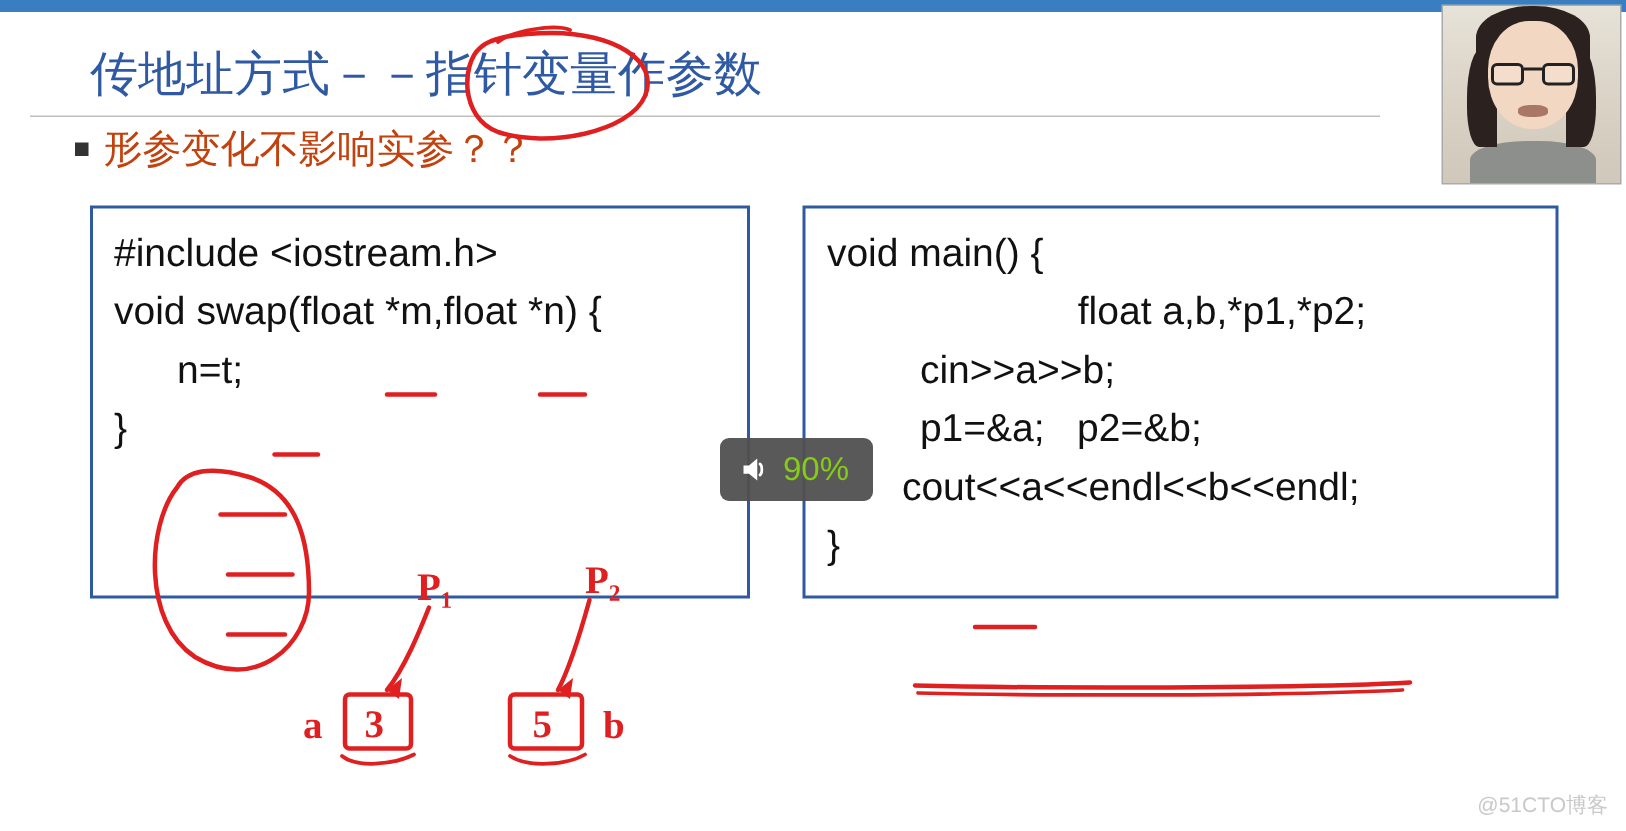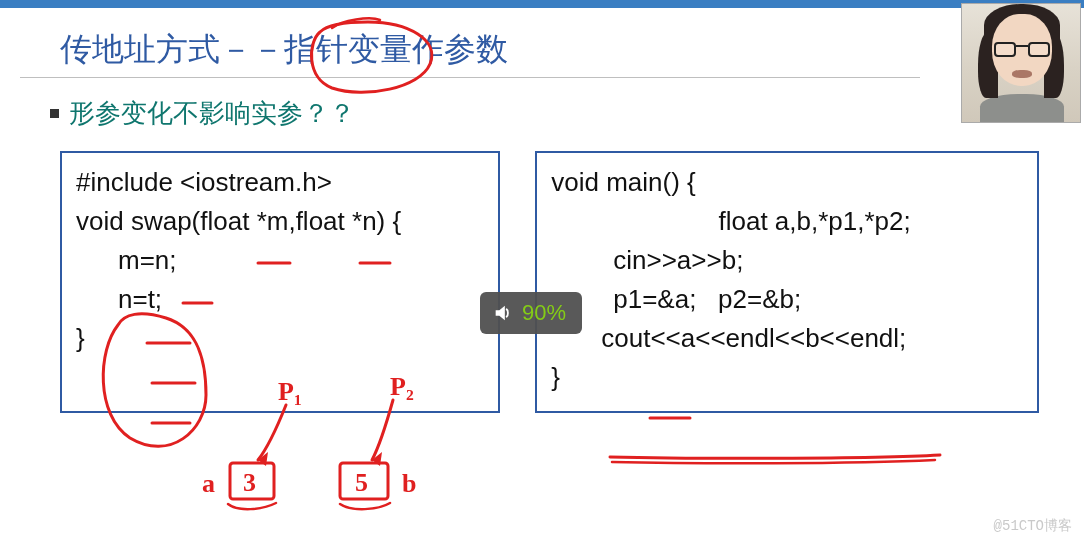--- a/index.html
+++ b/index.html
@@ -10,32 +10,32 @@
       position: relative;
       overflow: hidden;
     }
     .topbar { height: 8px; background: #3a7ec2; }
     .slide { padding: 20px 45px 20px 60px; }
     .title {
       color: #2f5aa3;
       font-size: 32px;
       font-weight: 400;
       padding-bottom: 6px;
-      margin-bottom: 18px;
+      margin-bottom: 4px;
       position: relative;
       width: 900px;
     }
     .title-underline {
       position: absolute;
       left: -40px; right: 40px; bottom: 0;
       height: 1px; background: #bfbfbf;
     }
     .bulletline {
       display: flex; align-items: center;
-      font-size: 26px; color: #0f766e;
+      font-size: 26px; color: #c2410c;
       margin-bottom: 20px; margin-left: -10px;
     }
     .bullet-sq {
       width: 9px; height: 9px; background: #333;
       margin-right: 10px; flex: 0 0 auto;
     }
     .codeboxes {
       display: flex; gap: 35px;
       font-family: "Microsoft YaHei", sans-serif;
       font-size: 26px; color: #111;
@@ -93,24 +93,24 @@
       font-size: 22px;
       padding: 8px 16px 8px 12px;
       border-radius: 6px;
       display: flex; align-items: center; gap: 8px;
       font-family: sans-serif;
     }
     .vol-icon { width: 22px; height: 22px; display: block; }
 
     .watermark {
       position: absolute;
-      right: 12px; bottom: 19px;
+      right: 12px; bottom: 8px;
       color: #c9c9c9;
       font-size: 14px;
-      font-family: Liberation Mono, monospace;
+      font-family: Liberation Sans, sans-serif;
     }
 
     
     svg.annot { position: absolute; overflow: visible; pointer-events: none; }
     .red { stroke: #e02020; fill: none; stroke-width: 3; stroke-linecap: round; }
     .redfill { fill: #e02020; }
     .annot-text { font: 700 26px/1 "Comic Sans MS", cursive; fill: #e02020; stroke: none; }
     .thin { stroke-width: 2.5; }
   </style>
 </head>
@@ -126,21 +126,20 @@
 
   <div class="bulletline">
     <span class="bullet-sq"></span>
     <span>形参变化不影响实参？？</span>
   </div>
 
   <div class="codeboxes">
     <div class="codebox" style="width:463px">
       <div class="line">#include &lt;iostream.h&gt;</div>
       <div class="line">void swap(float *m,float *n) {</div>
-      <div class="line ind1b">m=n;</div>
       <div class="line ind1b">n=t;</div>
       <div class="line">}</div>
     </div>
 
     <div class="codebox" style="width:530px">
       <div class="line">void main() {</div>
       <div class="line ind2">float a,b,*p1,*p2;</div>
       <div class="line ind2b">cin&gt;&gt;a&gt;&gt;b;</div>
       <div class="line ind2b">p1=&amp;a;   p2=&amp;b;</div>
       <div class="line ind3">cout&lt;&lt;a&lt;&lt;endl&lt;&lt;b&lt;&lt;endl;</div>

